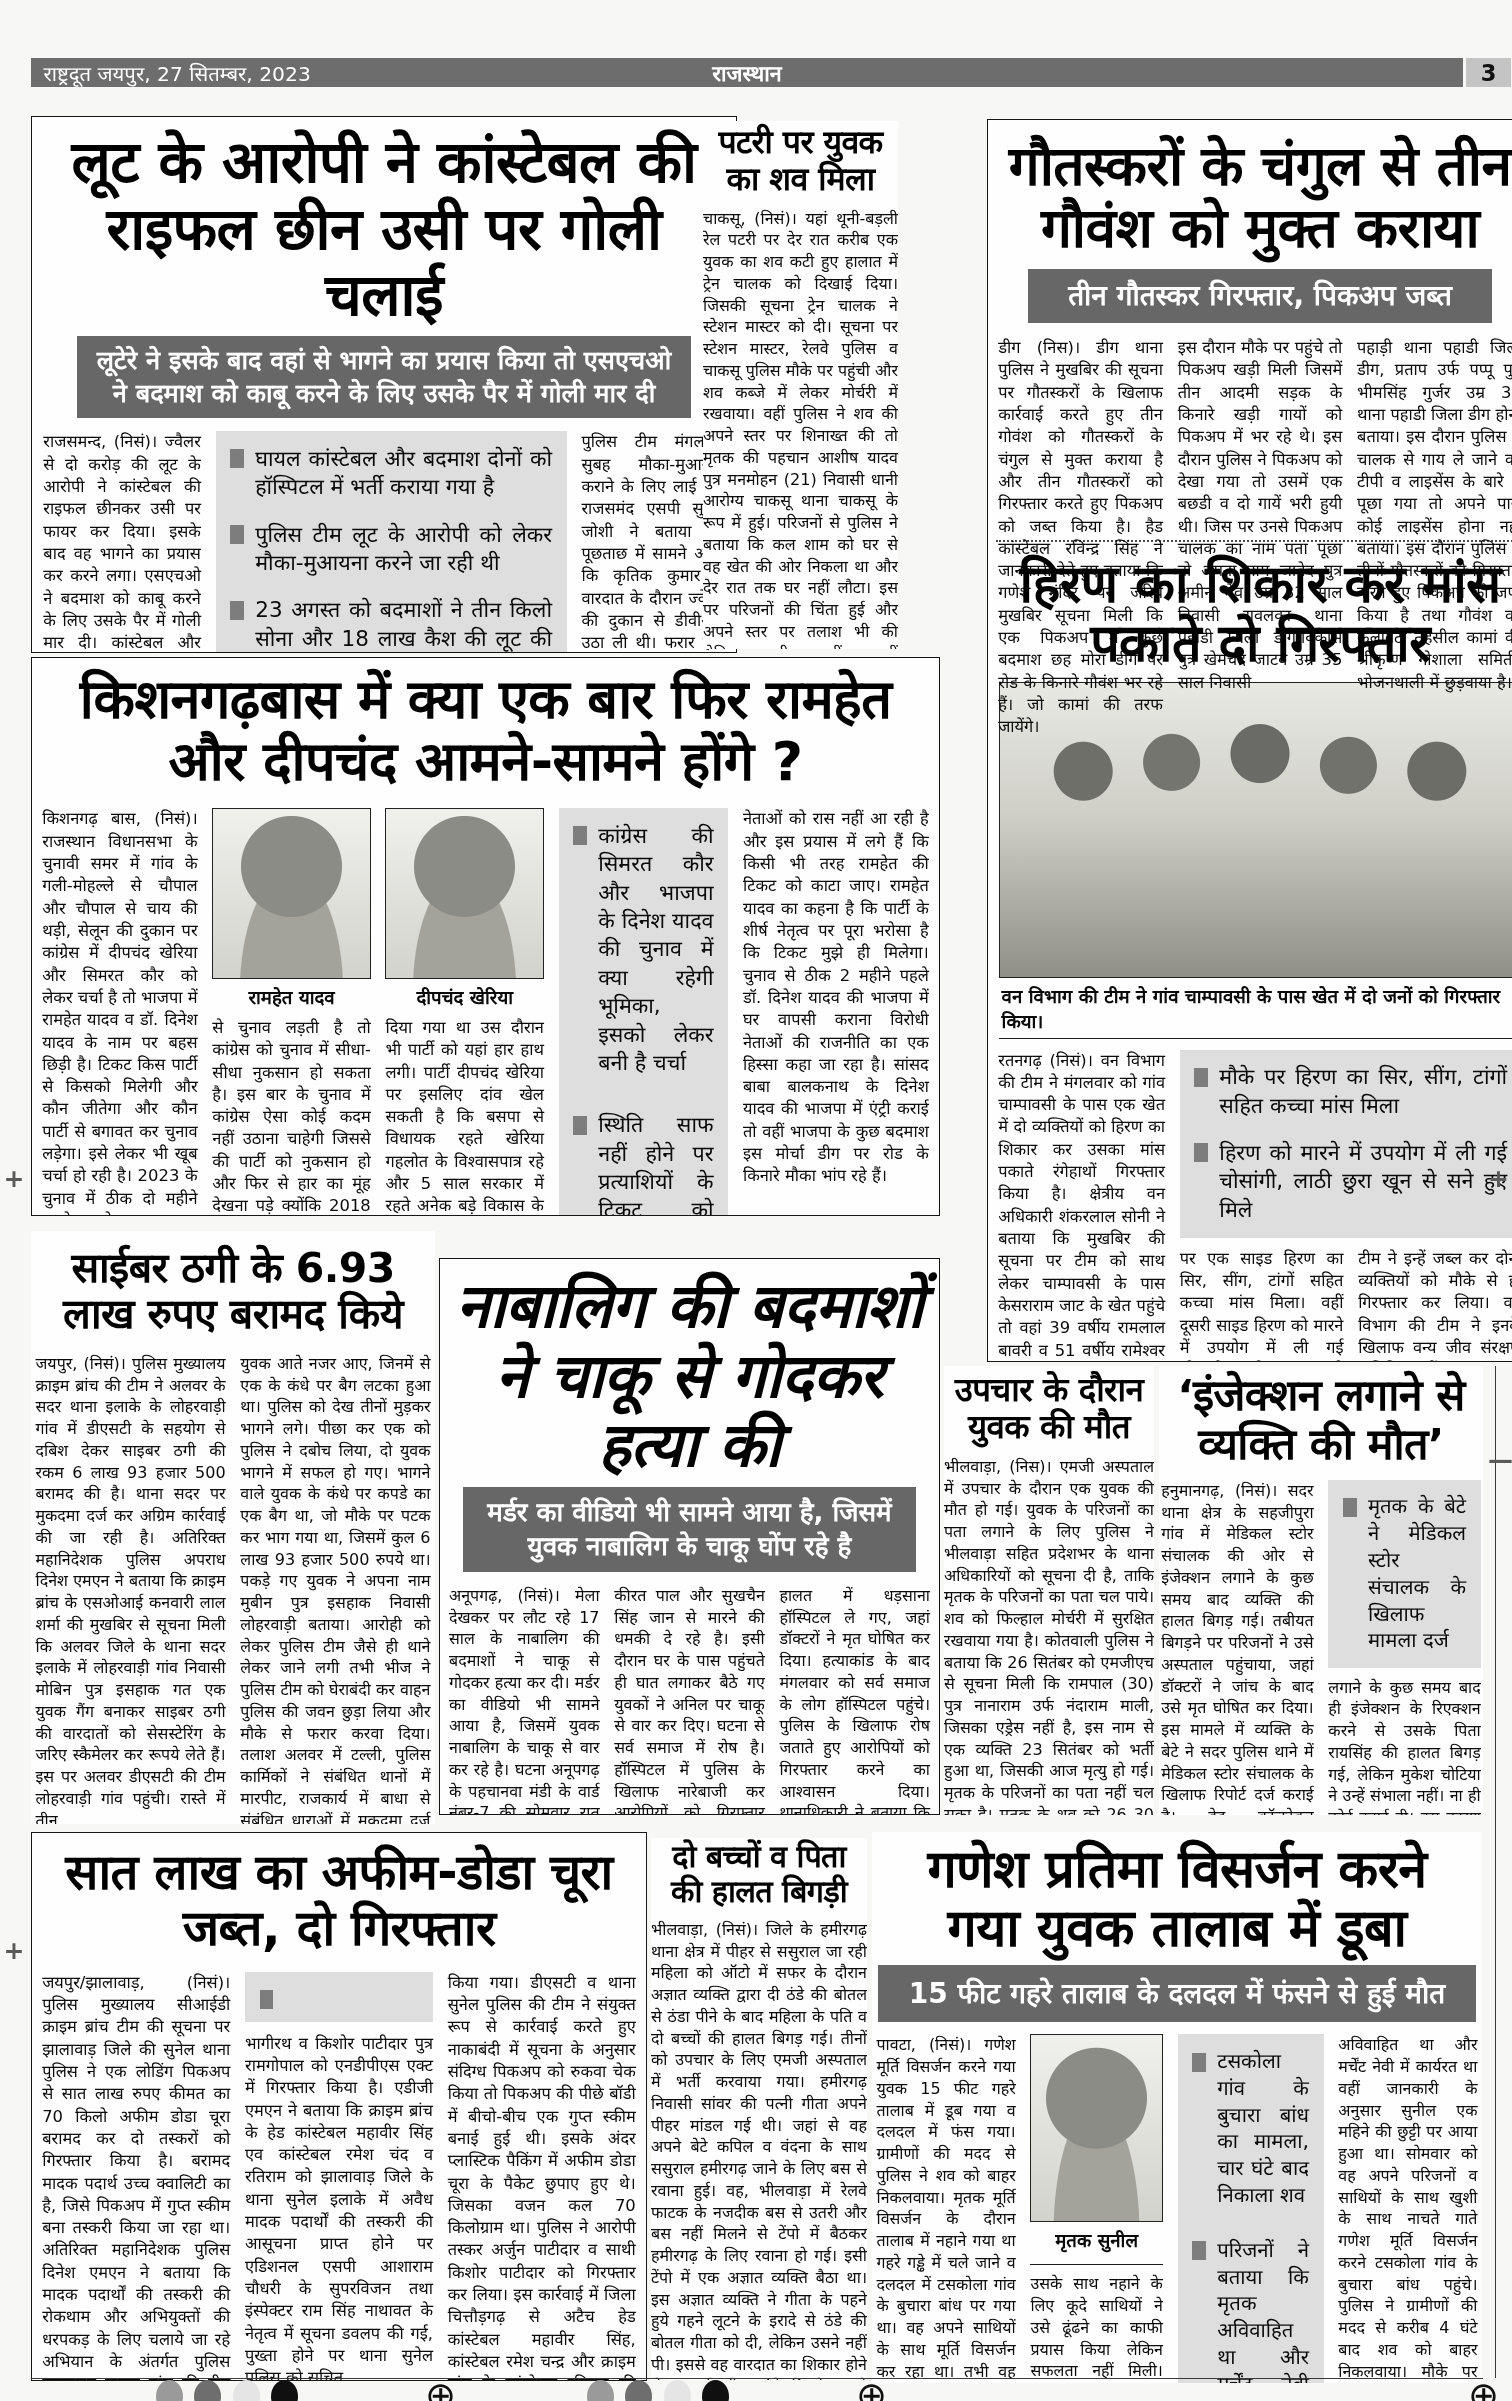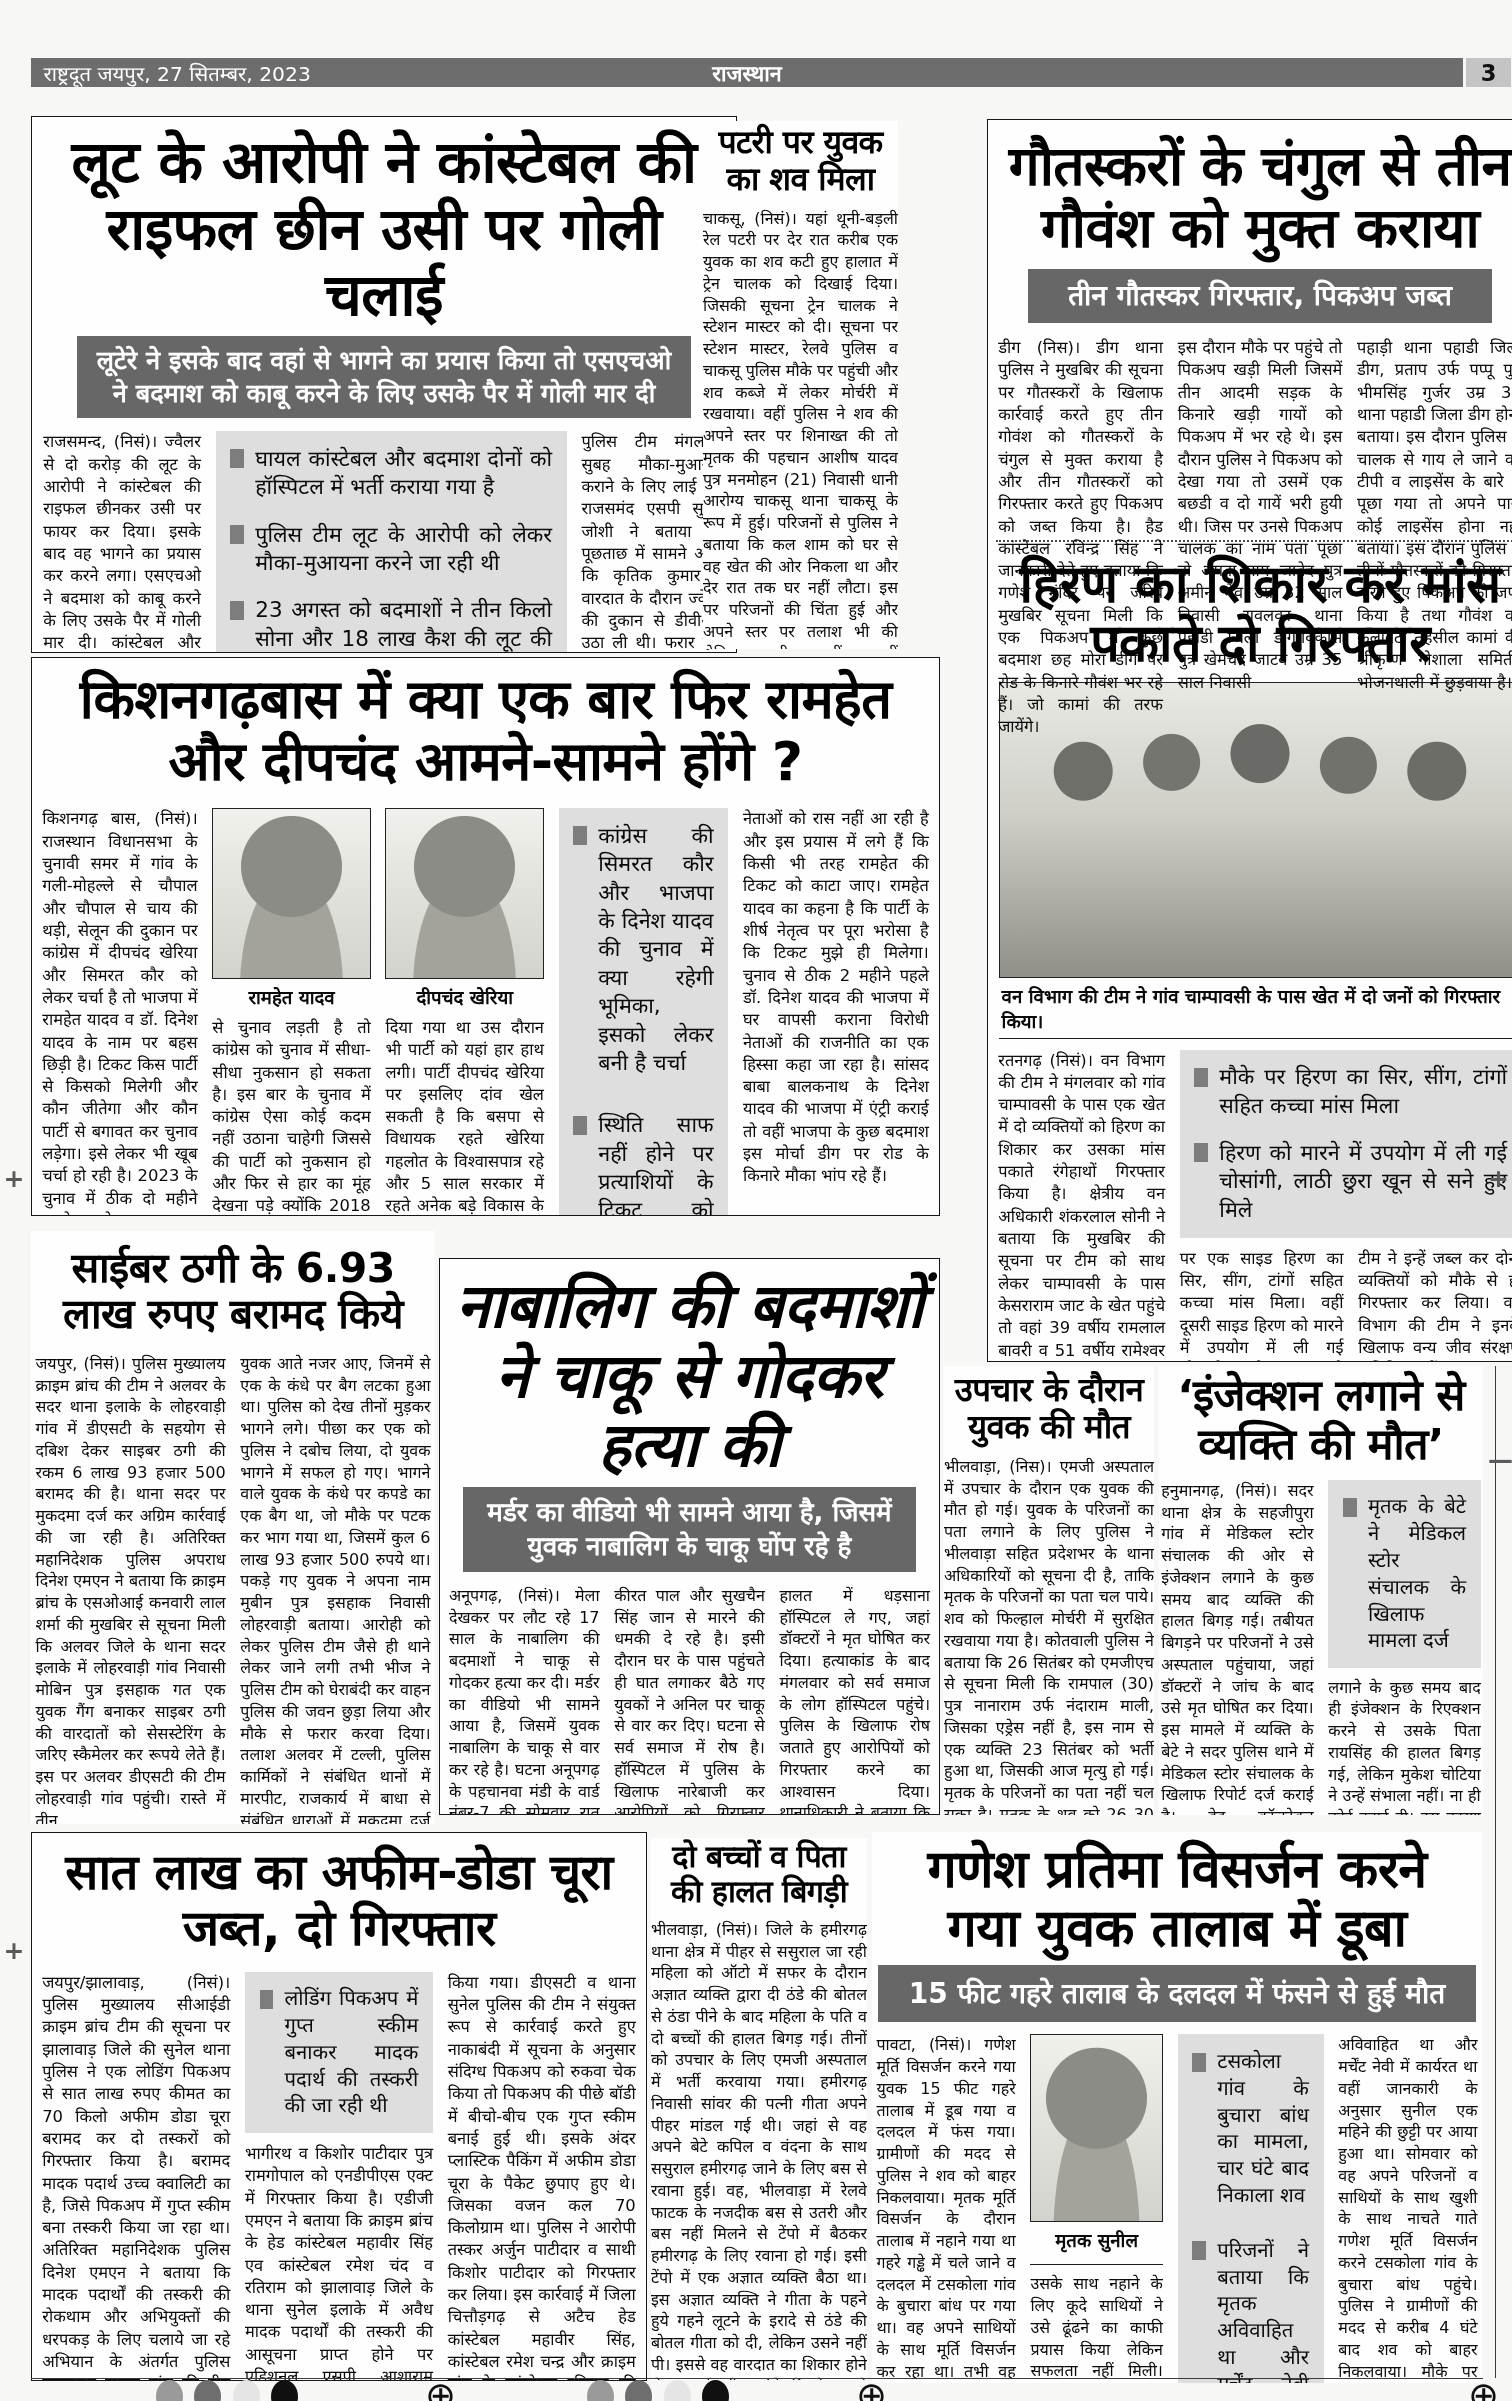--- a/index.html
+++ b/index.html
@@ -195,21 +195,20 @@
 </div>
 
 <div class="art bordered" style="left:31px;top:1832px;width:614px;height:547px;">
   <div class="hl" style="font-size:49px;margin:12.4px 22.6px 9px;">सात लाख का अफीम-डोडा चूरा जब्त, दो गिरफ्तार</div>
   <div class="cols" style="padding:5.6px 10.2px 0;">
     <div class="col">जयपुर/झालावाड़, (निसं)। पुलिस मुख्यालय सीआईडी क्राइम ब्रांच टीम की सूचना पर झालावाड़ जिले की सुनेल थाना पुलिस ने एक लोडिंग पिकअप से सात लाख रुपए कीमत का 70 किलो अफीम डोडा चूरा बरामद कर दो तस्करों को गिरफ्तार किया है। बरामद मादक पदार्थ उच्च क्वालिटी का है, जिसे पिकअप में गुप्त स्कीम बना तस्करी किया जा रहा था। अतिरिक्त महानिदेशक पुलिस दिनेश एमएन ने बताया कि मादक पदार्थों की तस्करी की रोकथाम और अभियुक्तों की धरपकड़ के लिए चलाये जा रहे अभियान के अंतर्गत पुलिस मुख्यालय क्राइम ब्रांच की टीम की सूचना पर झालावाड़ डीएसटी व सुनेल थाना पुलिस ने लोडिंग पिकअप से अफीम डोडा चूरा जप्त कर मगिसपुर थाना सुनेल निवासी तस्कर अर्जुन पाटीदार पुत्र</div>
     <div style="flex:1;display:flex;flex-direction:column;">
       <div class="bbox">
         <div class="bi" style="font-size:20.3px;">
             <span class="sq"></span>
-            <span>लोडिंग पिकअप में गुप्त स्कीम बनाकर मादक पदार्थ की तस्करी की जा रही थी</span>
           </div>
       </div>
       <div class="col" style="margin-top:10.2px;">भागीरथ व किशोर पाटीदार पुत्र रामगोपाल को एनडीपीएस एक्ट में गिरफ्तार किया है। एडीजी एमएन ने बताया कि क्राइम ब्रांच के हेड कांस्टेबल महावीर सिंह एव कांस्टेबल रमेश चंद व रतिराम को झालावाड़ जिले के थाना सुनेल इलाके में अवैध मादक पदार्थों की तस्करी की आसूचना प्राप्त होने पर एडिशनल एसपी आशाराम चौधरी के सुपरविजन तथा इंस्पेक्टर राम सिंह नाथावत के नेतृत्व में सूचना डवलप की गई, पुख्ता होने पर थाना सुनेल पुलिस को सूचित</div>
     </div>
     <div class="col">किया गया। डीएसटी व थाना सुनेल पुलिस की टीम ने संयुक्त रूप से कार्रवाई करते हुए नाकाबंदी में सूचना के अनुसार संदिग्ध पिकअप को रुकवा चेक किया तो पिकअप की पीछे बॉडी में बीचो-बीच एक गुप्त स्कीम बनाई हुई थी। इसके अंदर प्लास्टिक पैकिंग में अफीम डोडा चूरा के पैकेट छुपाए हुए थे। जिसका वजन कल 70 किलोग्राम था। पुलिस ने आरोपी तस्कर अर्जुन पाटीदार व साथी किशोर पाटीदार को गिरफ्तार कर लिया। इस कार्रवाई में जिला चित्तौड़गढ़ से अटैच हेड कांस्टेबल महावीर सिंह, कांस्टेबल रमेश चन्द्र और क्राइम ब्रांच के कांस्टेबल रतिराम की विशेष भूमिका रही। वहीं कांस्टेबल सोहन देव यादव का तकनीकी सहयोग रहा। टीम का नेतृत्व इंस्पेक्टर राम सिंह नाथावत द्वारा किया गया।</div>
   </div>
 </div>
 
 <div class="art" style="left:651px;top:1838px;width:216px;height:542px;">
   <div class="hl" style="font-size:30.5px;margin:2.3px 3.4px 9px;">दो बच्चों व पिता की हालत बिगड़ी</div>

